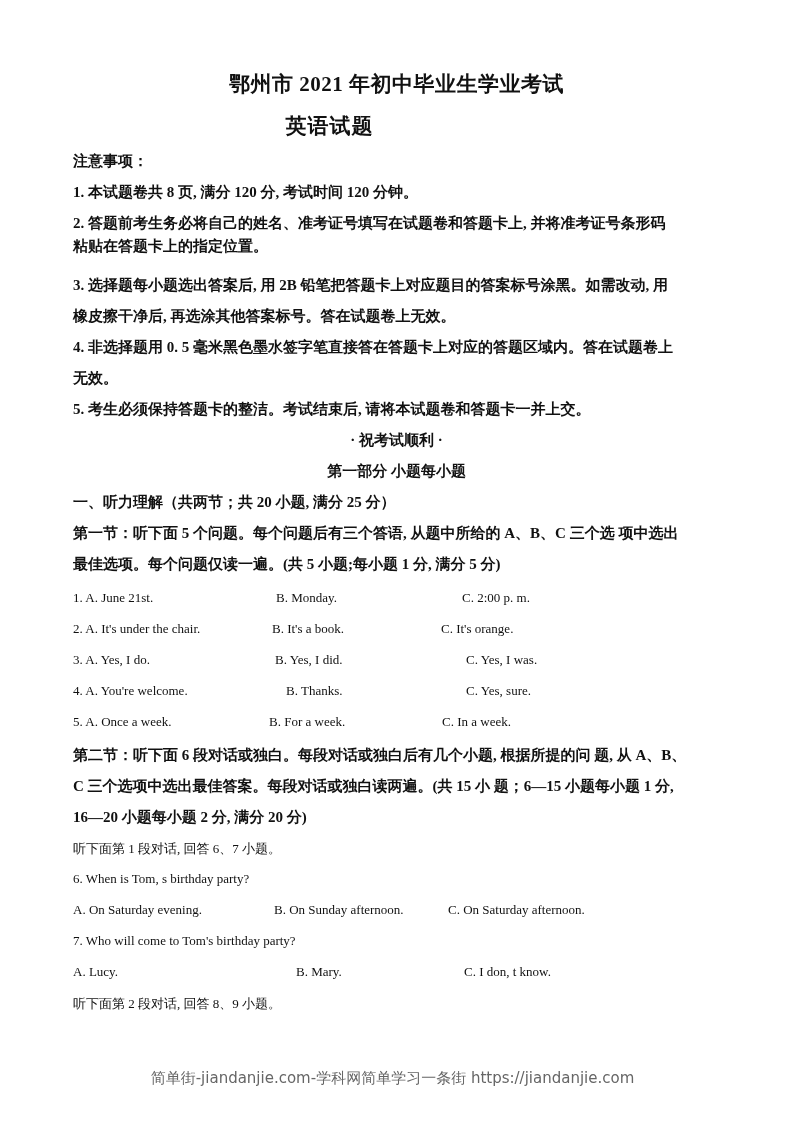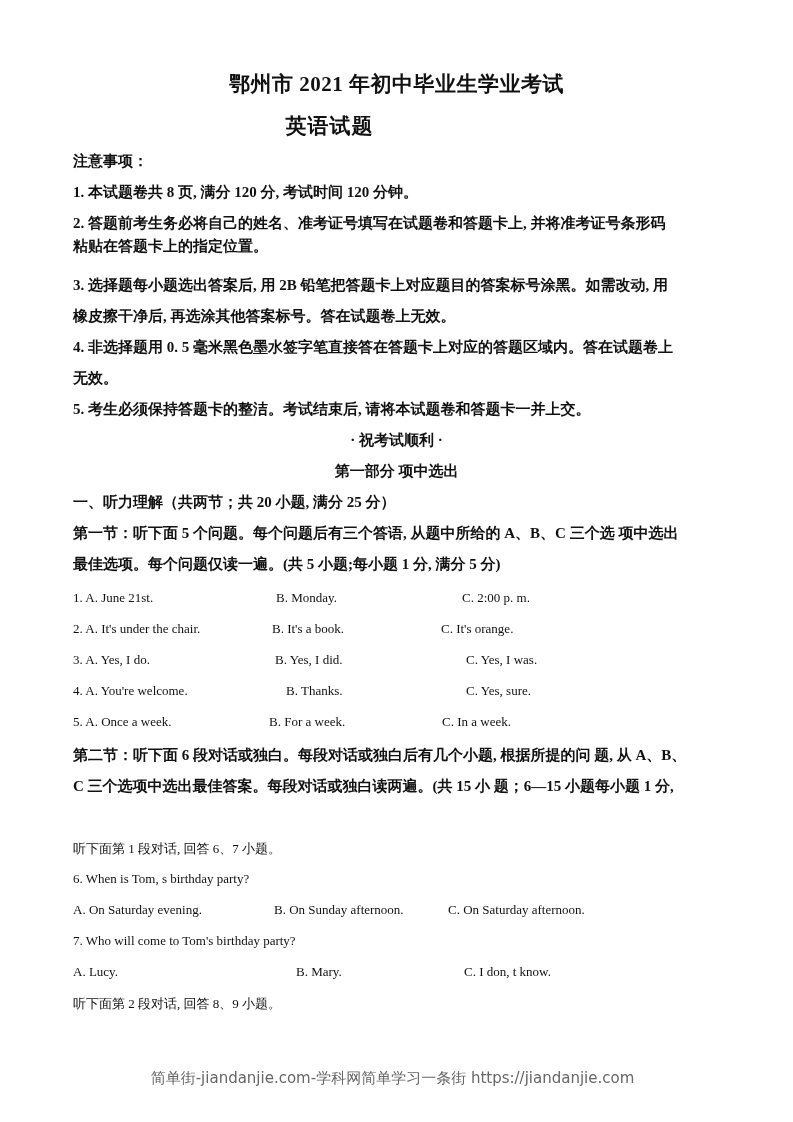--- a/index.html
+++ b/index.html
@@ -38,21 +38,21 @@
   <div class="abs bold-line" style="top:183px;">1. 本试题卷共 8 页, 满分 120 分, 考试时间 120 分钟。</div>
   <div class="abs bold-line" style="top:214px;">2. 答题前考生务必将自己的姓名、准考证号填写在试题卷和答题卡上, 并将准考证号条形码</div>
   <div class="abs bold-line" style="top:229px;margin-top:8px;">粘贴在答题卡上的指定位置。</div>
   <div class="abs bold-line" style="top:276px;">3. 选择题每小题选出答案后, 用 2B 铅笔把答题卡上对应题目的答案标号涂黑。如需改动, 用</div>
   <div class="abs bold-line" style="top:307px;">橡皮擦干净后, 再选涂其他答案标号。答在试题卷上无效。</div>
   <div class="abs bold-line" style="top:338px;">4. 非选择题用 0. 5 毫米黑色墨水签字笔直接答在答题卡上对应的答题区域内。答在试题卷上</div>
   <div class="abs bold-line" style="top:369px;">无效。</div>
   <div class="abs bold-line" style="top:400px;">5. 考生必须保持答题卡的整洁。考试结束后, 请将本试题卷和答题卡一并上交。</div>
 
   <div class="abs center-bold" style="top:431px;">· 祝考试顺利 ·</div>
-  <div class="abs center-bold" style="top:462px;">第一部分  项中选出</div>
+  <div class="abs center-bold" style="top:462px;">第一部分  小题每小题</div>
 
   <div class="abs bold-line" style="top:493px;">一、听力理解（共两节；共 20 小题, 满分 25 分）</div>
   <div class="abs bold-line" style="top:524px;">第一节：听下面 5 个问题。每个问题后有三个答语, 从题中所给的 A、B、C 三个选  项中选出</div>
   <div class="abs bold-line" style="top:555px;">最佳选项。每个问题仅读一遍。(共 5 小题;每小题 1 分, 满分 5 分)</div>
 
   <div class="abs plain" style="top:590px; left:73px;">1. A. June 21st.</div>
   <div class="abs plain" style="top:590px; left:276px;">B. Monday.</div>
   <div class="abs plain" style="top:590px; left:462px;">C. 2:00  p. m.</div>
 
   <div class="abs plain" style="top:621px; left:73px;">2. A. It's under the chair.</div>
@@ -66,20 +66,21 @@
   <div class="abs plain" style="top:683px; left:73px;">4. A. You're welcome.</div>
   <div class="abs plain" style="top:683px; left:286px;">B. Thanks.</div>
   <div class="abs plain" style="top:683px; left:466px;">C. Yes, sure.</div>
 
   <div class="abs plain" style="top:714px; left:73px;">5. A. Once a week.</div>
   <div class="abs plain" style="top:714px; left:269px;">B. For a week.</div>
   <div class="abs plain" style="top:714px; left:442px;">C. In  a week.</div>
 
   <div class="abs bold-line" style="top:746px;">第二节：听下面 6 段对话或独白。每段对话或独白后有几个小题, 根据所提的问  题, 从 A、B、</div>
   <div class="abs bold-line" style="top:777px;">C 三个选项中选出最佳答案。每段对话或独白读两遍。(共 15 小  题；6—15 小题每小题 1 分,</div>
+  <div class="abs bold-line" style="top:808px;">16—20 小题每小题 2 分, 满分 20 分)</div>
 
   <div class="abs plain" style="top:840px; left:73px;">听下面第 1 段对话, 回答 6、7 小题。</div>
 
   <div class="abs plain" style="top:871px; left:73px;">6. When is Tom, s birthday party?</div>
   <div class="abs plain" style="top:902px; left:73px;">A. On Saturday evening.</div>
   <div class="abs plain" style="top:902px; left:274px;">B. On Sunday afternoon.</div>
   <div class="abs plain" style="top:902px; left:448px;">C. On Saturday afternoon.</div>
 
   <div class="abs plain" style="top:933px; left:73px;">7. Who will come to Tom's birthday party?</div>
   <div class="abs plain" style="top:964px; left:73px;">A. Lucy.</div>

